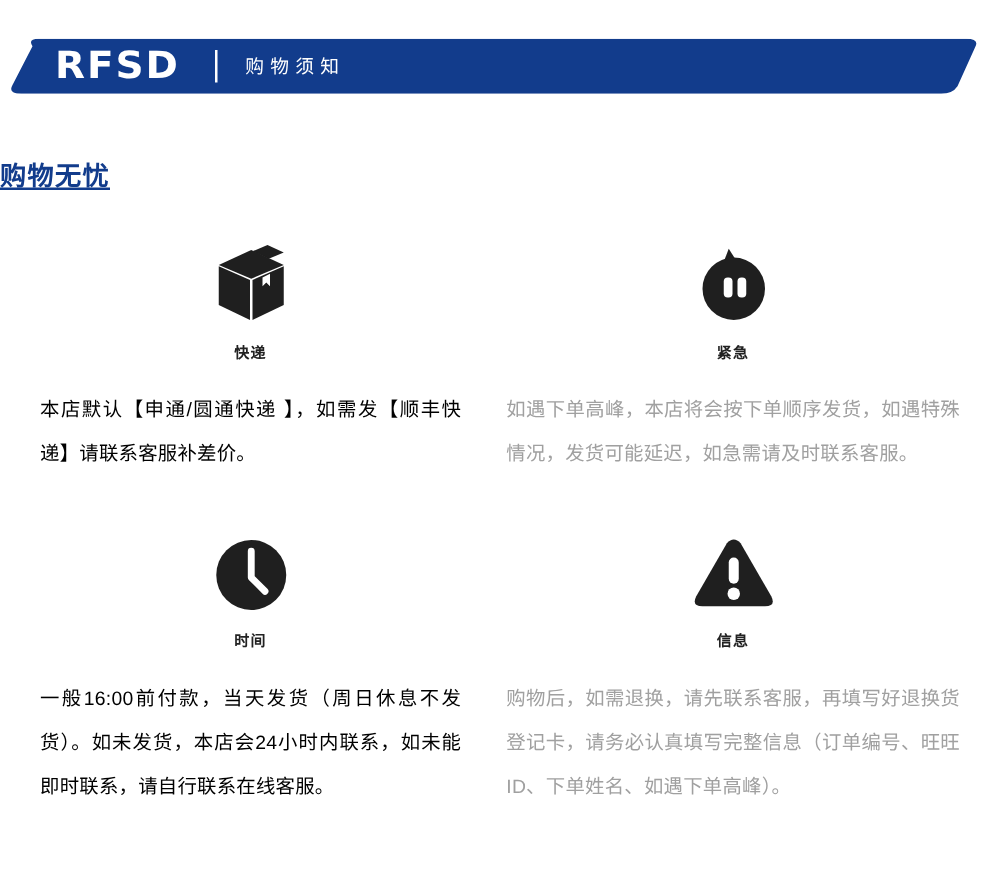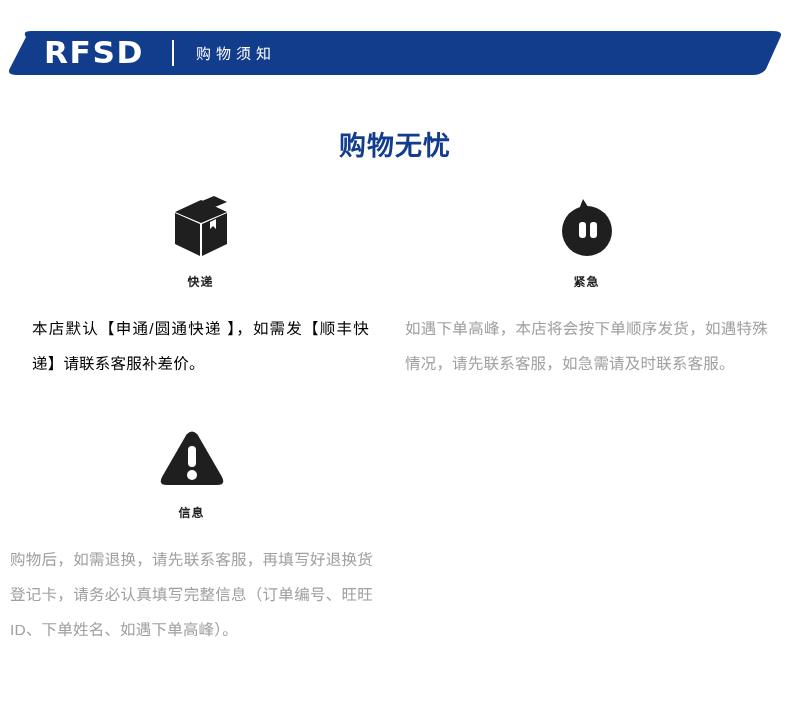--- a/index.html
+++ b/index.html
@@ -65,25 +65,26 @@
     letter-spacing: 5px;
     line-height: 1;
   }
 
   
   .page-title {
     position: absolute;
     left: 0;
     top: 124px;
     width: 790px;
-    text-align: center;
+    text-align: left;
     color: #123c8c;
-    font-size: 27px;
+    font-size: 21px;
     font-weight: bold;
     letter-spacing: 1px;
+    text-decoration: underline;
   }
 
   
   .grid {
     position: absolute;
     left: 0;
     top: 196px;
     width: 790px;
     display: grid;
     grid-template-columns: 395px 395px;
@@ -166,23 +167,33 @@
   <div class="cell cell-right">
     <div class="icon-holder">
       <svg width="62" height="66" viewBox="0 0 62 66">
         <path d="M 27 3 L 22 16 L 34 14 Z" fill="#1f1f1f"></path>
         <circle cx="31" cy="35" r="25" fill="#1f1f1f"></circle>
         <rect x="23" y="26" width="7" height="16" rx="3.2" fill="#ffffff"></rect>
         <rect x="34" y="26" width="7" height="16" rx="3.2" fill="#ffffff"></rect>
       </svg>
     </div>
     <div class="cell-label">紧急</div>
-    <div class="cell-text">如遇下单高峰，本店将会按下单顺序发货，如遇特殊情况，请先联系客服，如急需请及时联系客服。</div>
-  </div>
-
+    <div class="cell-text">如遇下单高峰，本店将会按下单顺序发货，如遇特殊情况，发货可能延迟，如急需请及时联系客服。</div>
+  </div>
+
+  <div class="cell cell-left cell-row2">
+    <div class="icon-holder">
+      <svg width="62" height="62" viewBox="0 0 62 62">
+        <circle cx="31" cy="31" r="28" fill="#1f1f1f"></circle>
+        <path d="M 31 12 L 31 33 L 42 44" stroke="#ffffff" stroke-width="5.5" stroke-linecap="round" stroke-linejoin="round" fill="none"></path>
+      </svg>
+    </div>
+    <div class="cell-label">时间</div>
+    <div class="cell-text">一般16:00前付款，当天发货（周日休息不发货）。如未发货，本店会24小时内联系，如未能即时联系，请自行联系在线客服。</div>
+  </div>
 
   <div class="cell cell-right cell-row2">
     <div class="icon-holder">
       <svg width="68" height="62" viewBox="0 0 68 62">
         <path d="M 28.5 5.5 Q 34 -0.5 39.5 5.5 L 64 48 Q 68 56 59 56 L 9 56 Q 0 56 4 48 Z" fill="#1f1f1f"></path>
         <rect x="30" y="17" width="8" height="21" rx="4" fill="#ffffff"></rect>
         <circle cx="34" cy="46" r="5" fill="#ffffff"></circle>
       </svg>
     </div>
     <div class="cell-label">信息</div>

